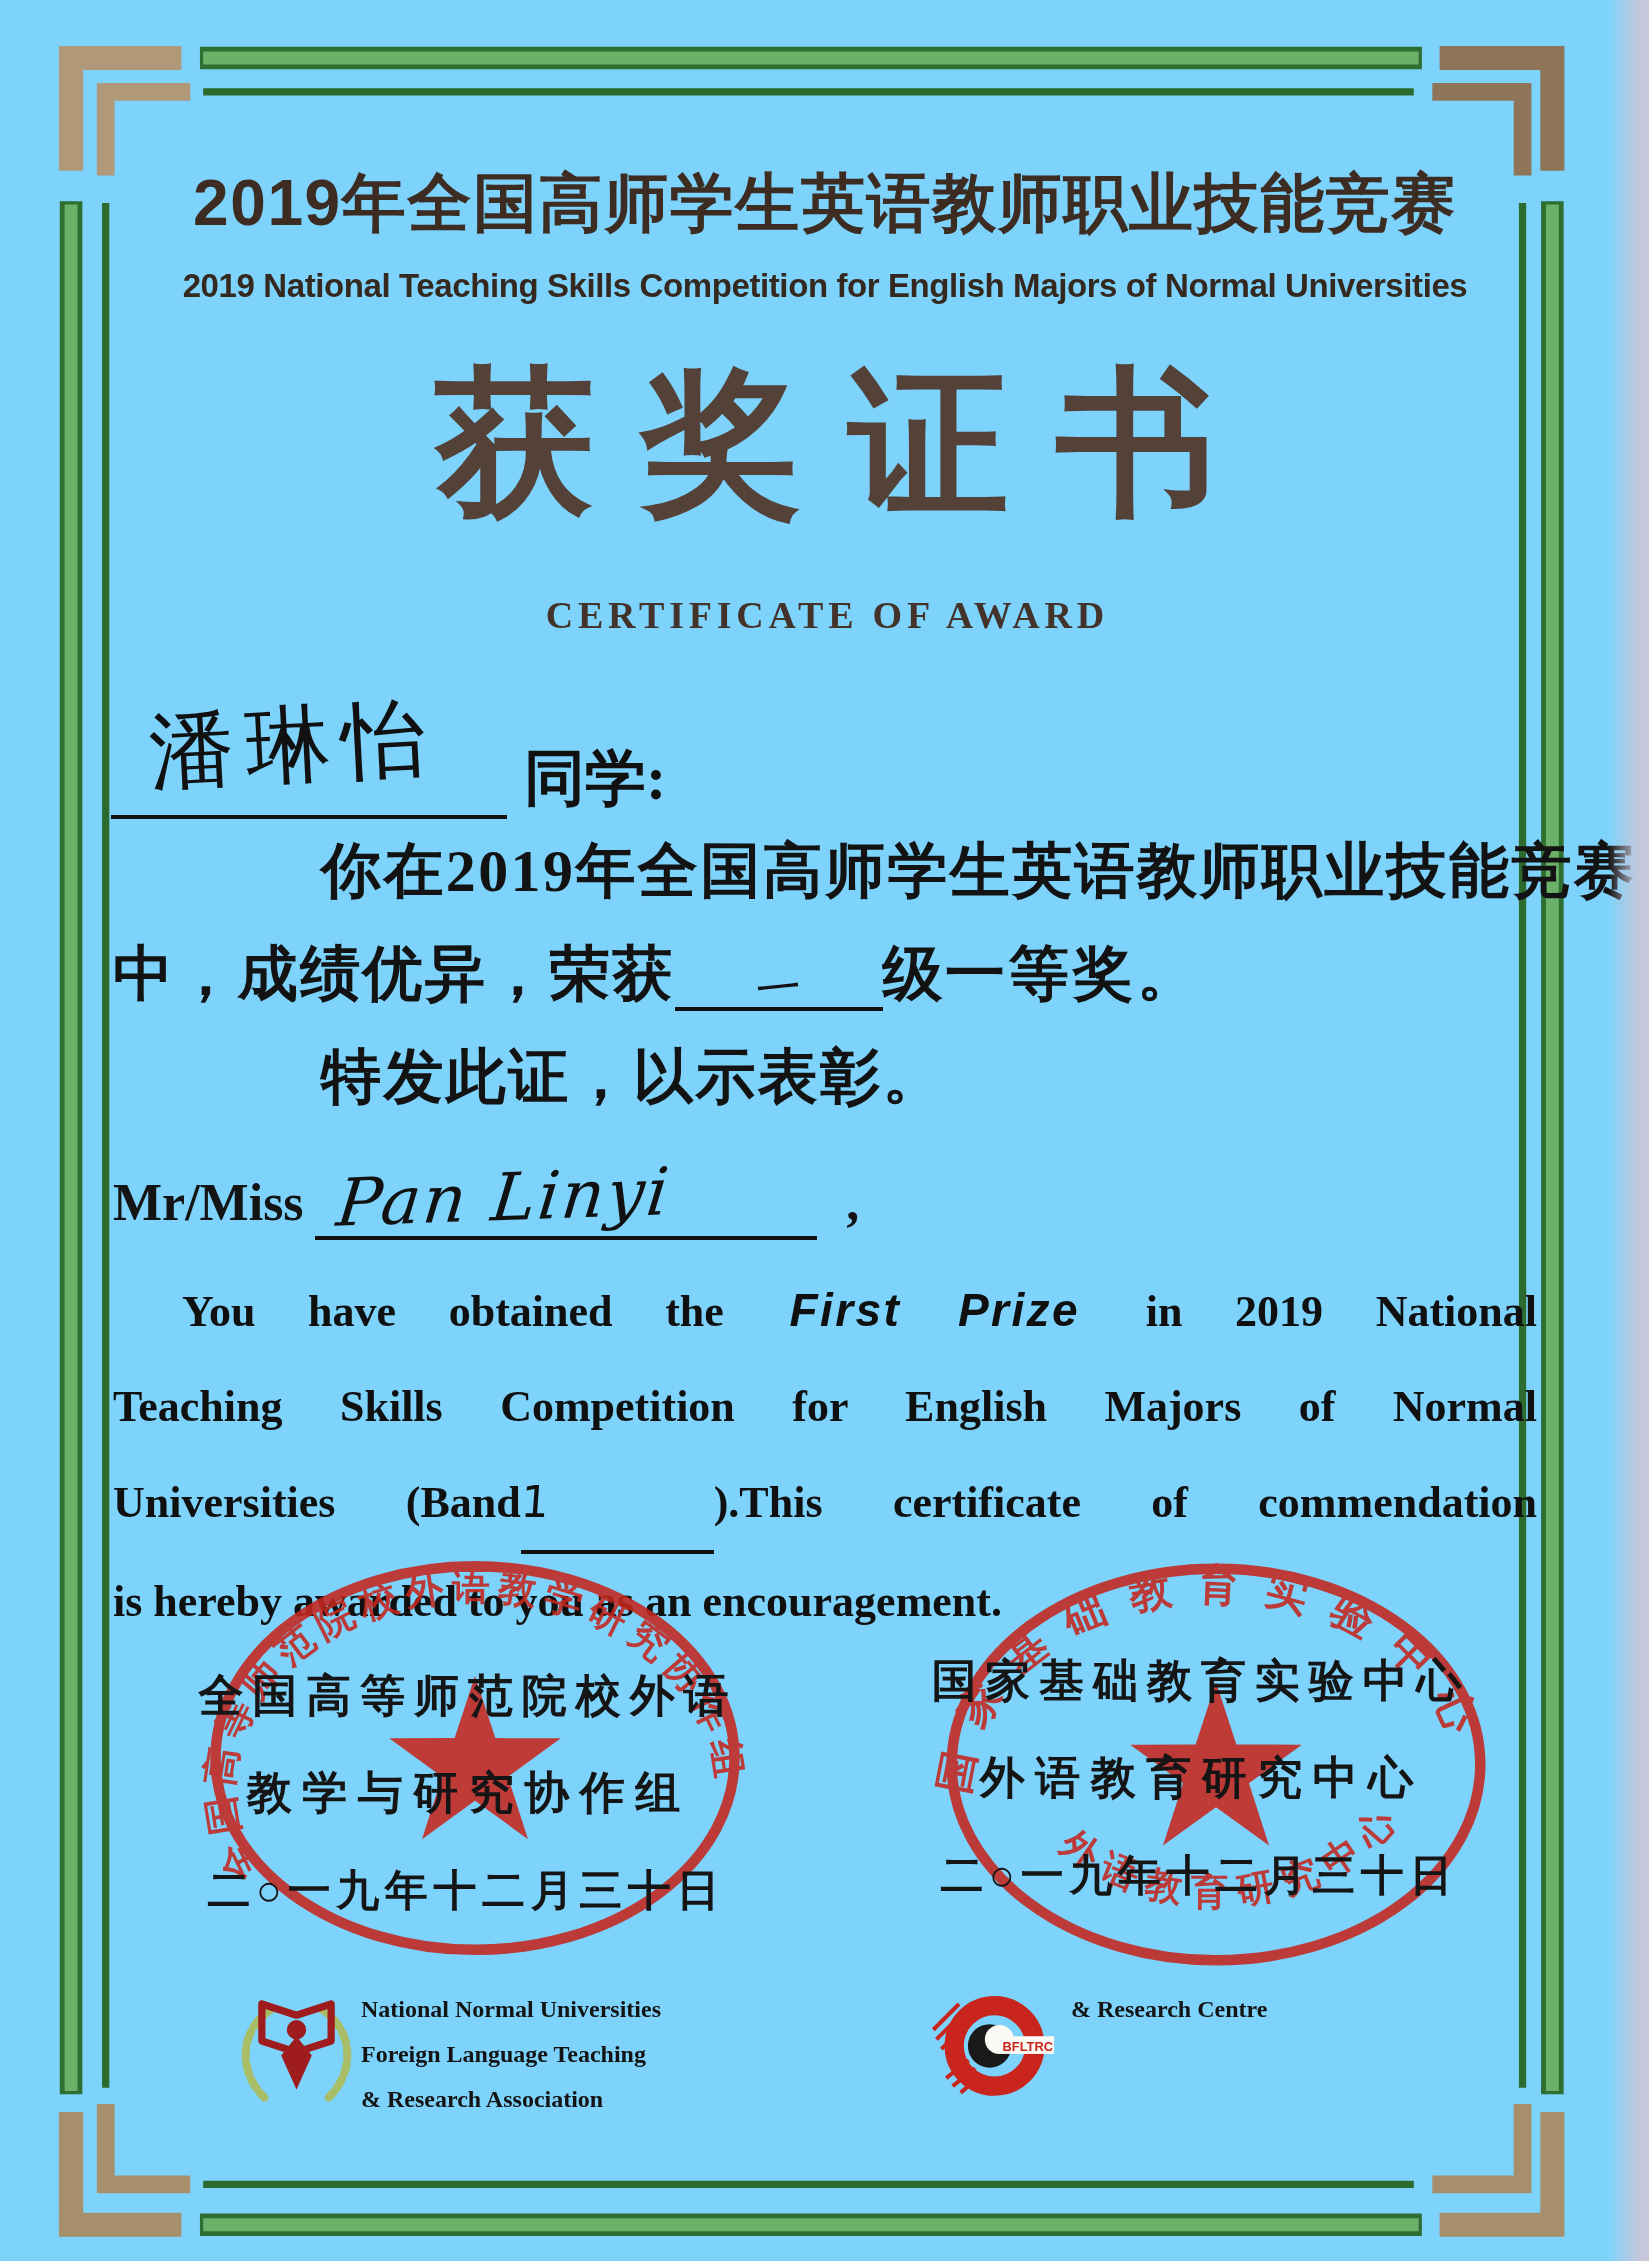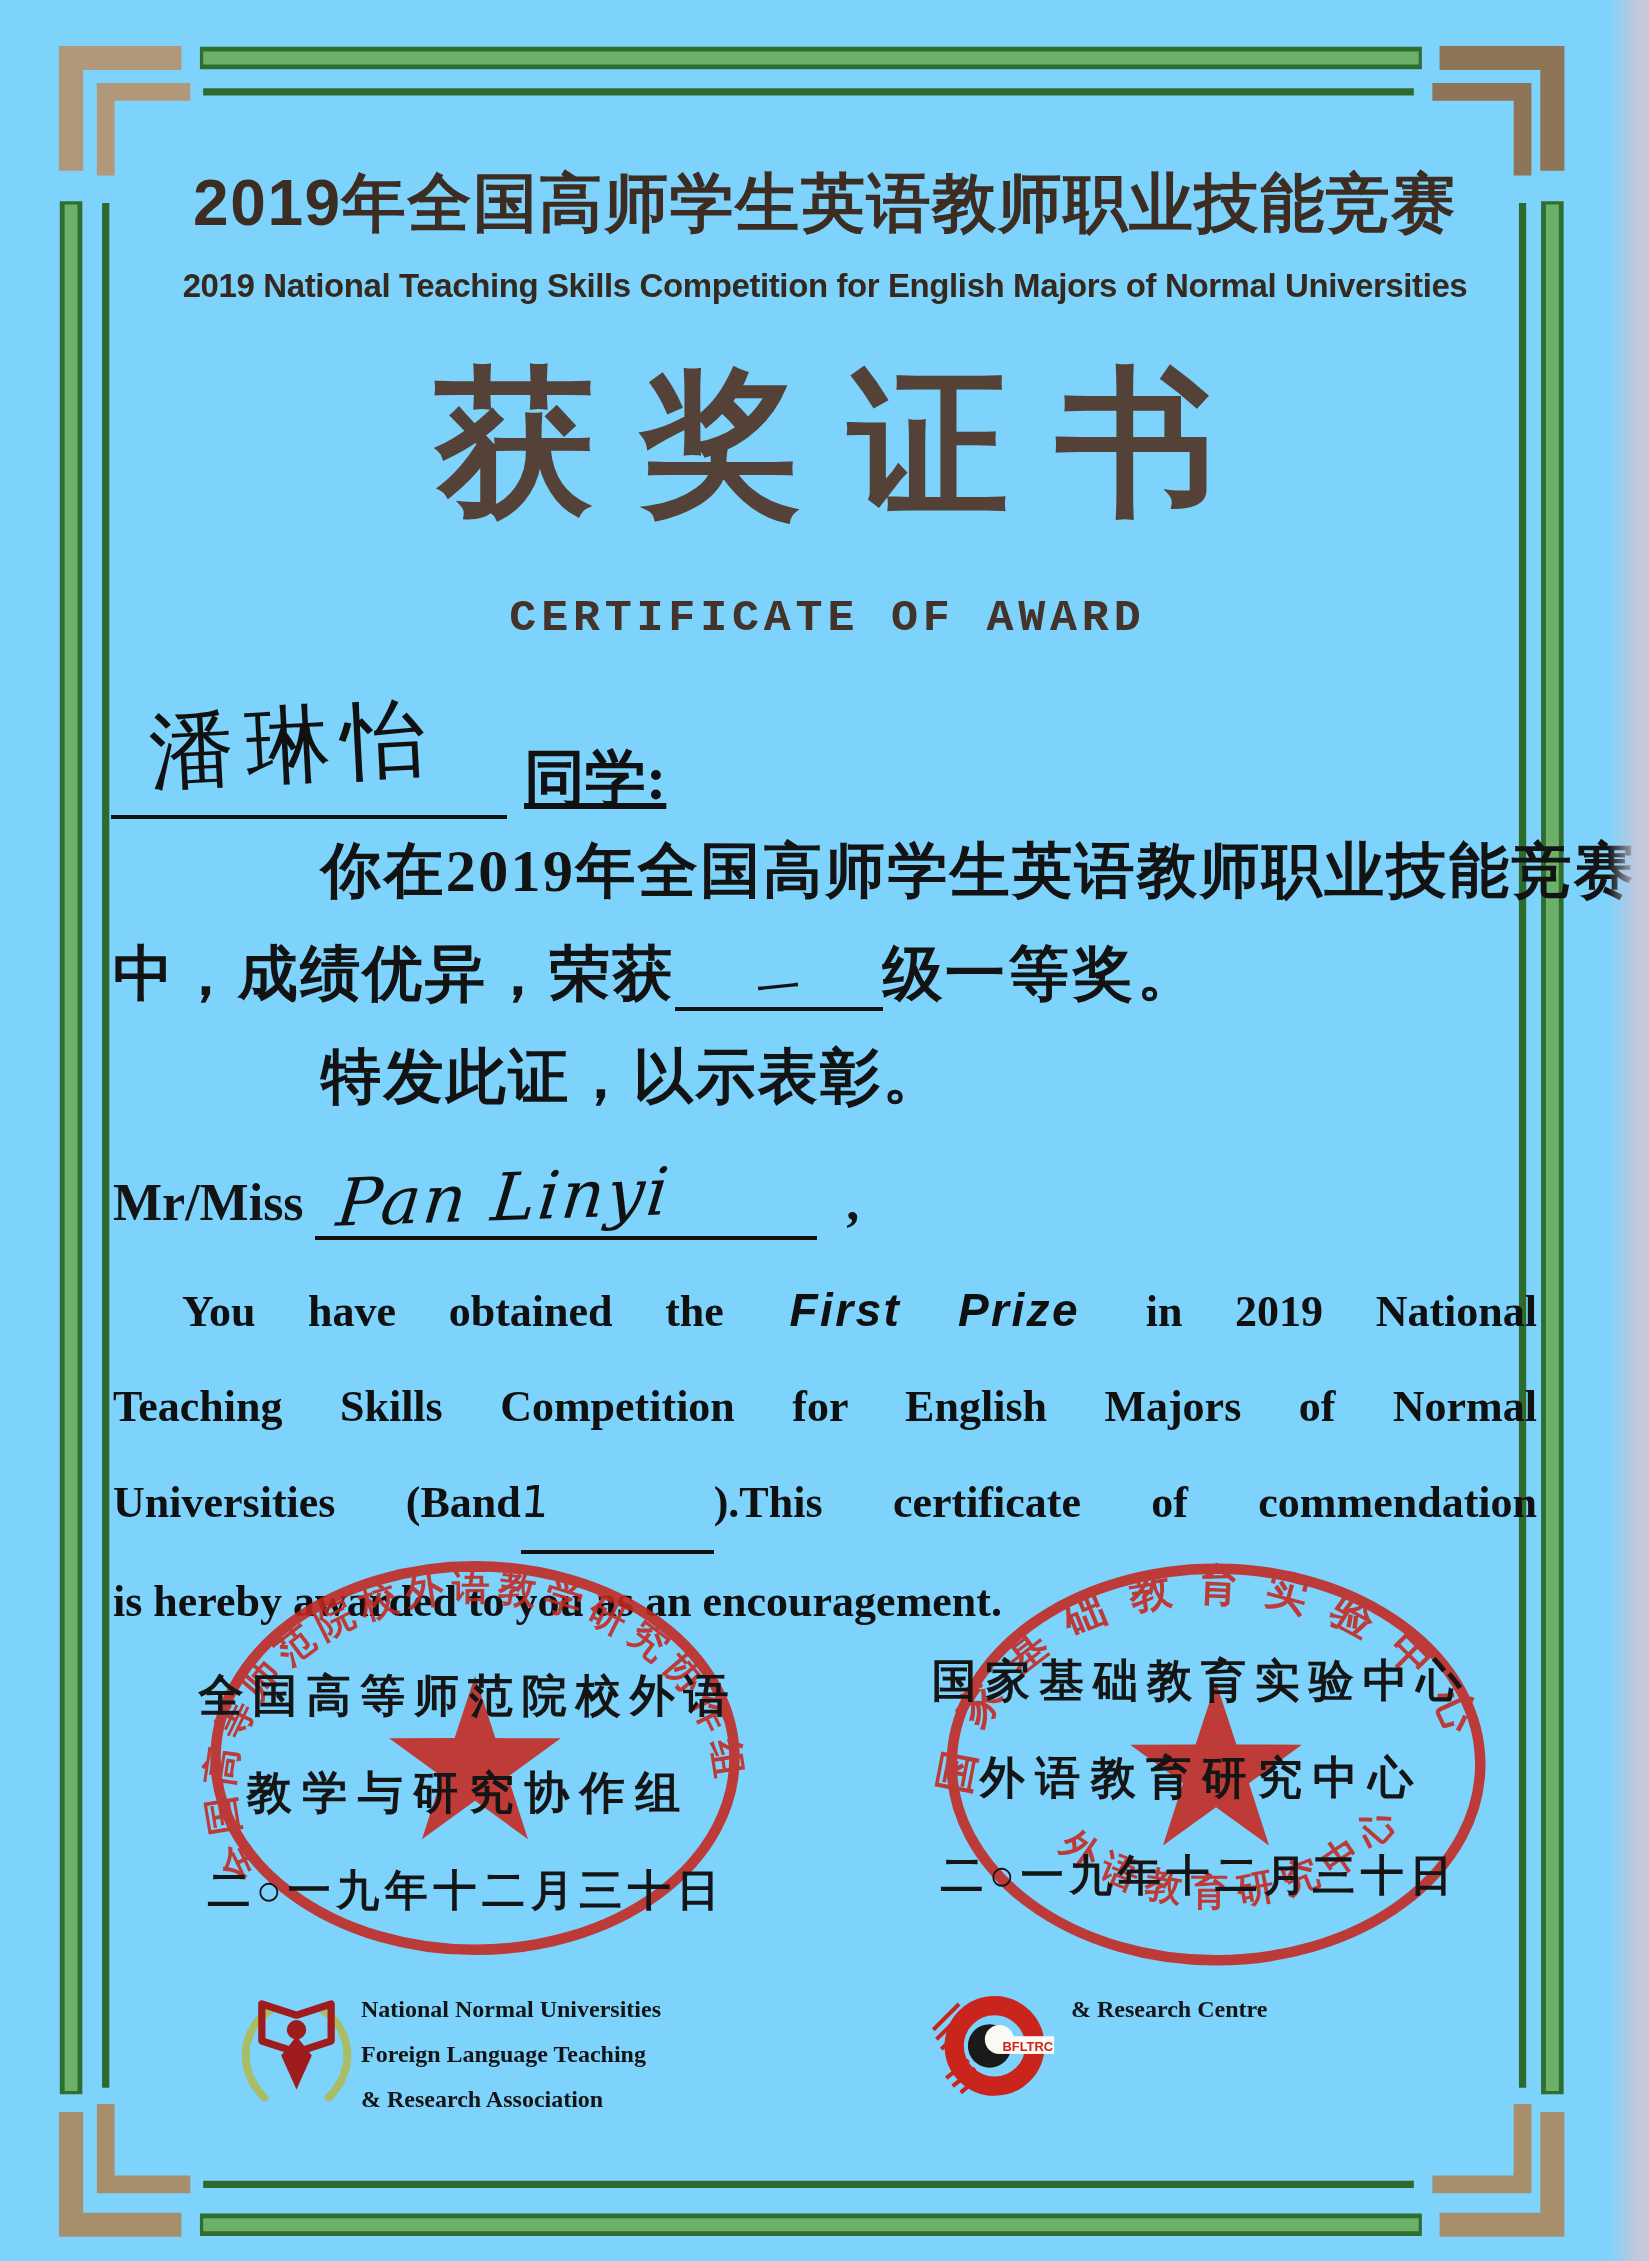--- a/index.html
+++ b/index.html
@@ -24,38 +24,38 @@
   .title-en{
     top:269px;font-size:33px;line-height:1;font-weight:bold;
     letter-spacing:-0.4px;color:#35291f;
   }
   .cert-cn{
     top:364px;font-size:160px;line-height:1;font-weight:800;
     letter-spacing:47px;text-indent:47px;color:#544239;
     font-family:"Liberation Serif",serif;
   }
   .cert-en{
-    top:596px;font-size:45px;line-height:1;font-weight:bold;
+    top:596px;font-size:38px;line-height:1;font-weight:bold;
     letter-spacing:4.8px;text-indent:4.8px;color:#44332a;
-    font-family:Liberation Mono, monospace;
+    font-family:Liberation Serif, serif;
   }
 
   
   .hw-cn{
     top:702px;left:149px;font-size:85px;line-height:1;
     font-family:"DejaVu Serif",serif;font-weight:400;color:#111;
     transform:rotate(-3deg);letter-spacing:11.3px;white-space:nowrap;
   }
   .name-underline{
     top:815px;left:111px;width:396px;height:0;
     border-top:4px solid #111;
   }
   .salutation{
     top:748px;left:524px;font-size:61px;line-height:1;font-weight:bold;
-    font-family:"Liberation Serif",serif;color:#111;white-space:nowrap;text-decoration:underline;
+    font-family:"Liberation Serif",serif;color:#111;white-space:nowrap;
   }
 
   
   .cn-line{
     font-size:60px;line-height:1;font-weight:bold;color:#131313;
     font-family:"Liberation Serif",serif;letter-spacing:2.4px;white-space:nowrap;
   }
   .cn-l1{top:841px;left:321px;}
   .cn-l2{top:944px;left:113px;}
   .cn-l3{top:1047px;left:321px;}

